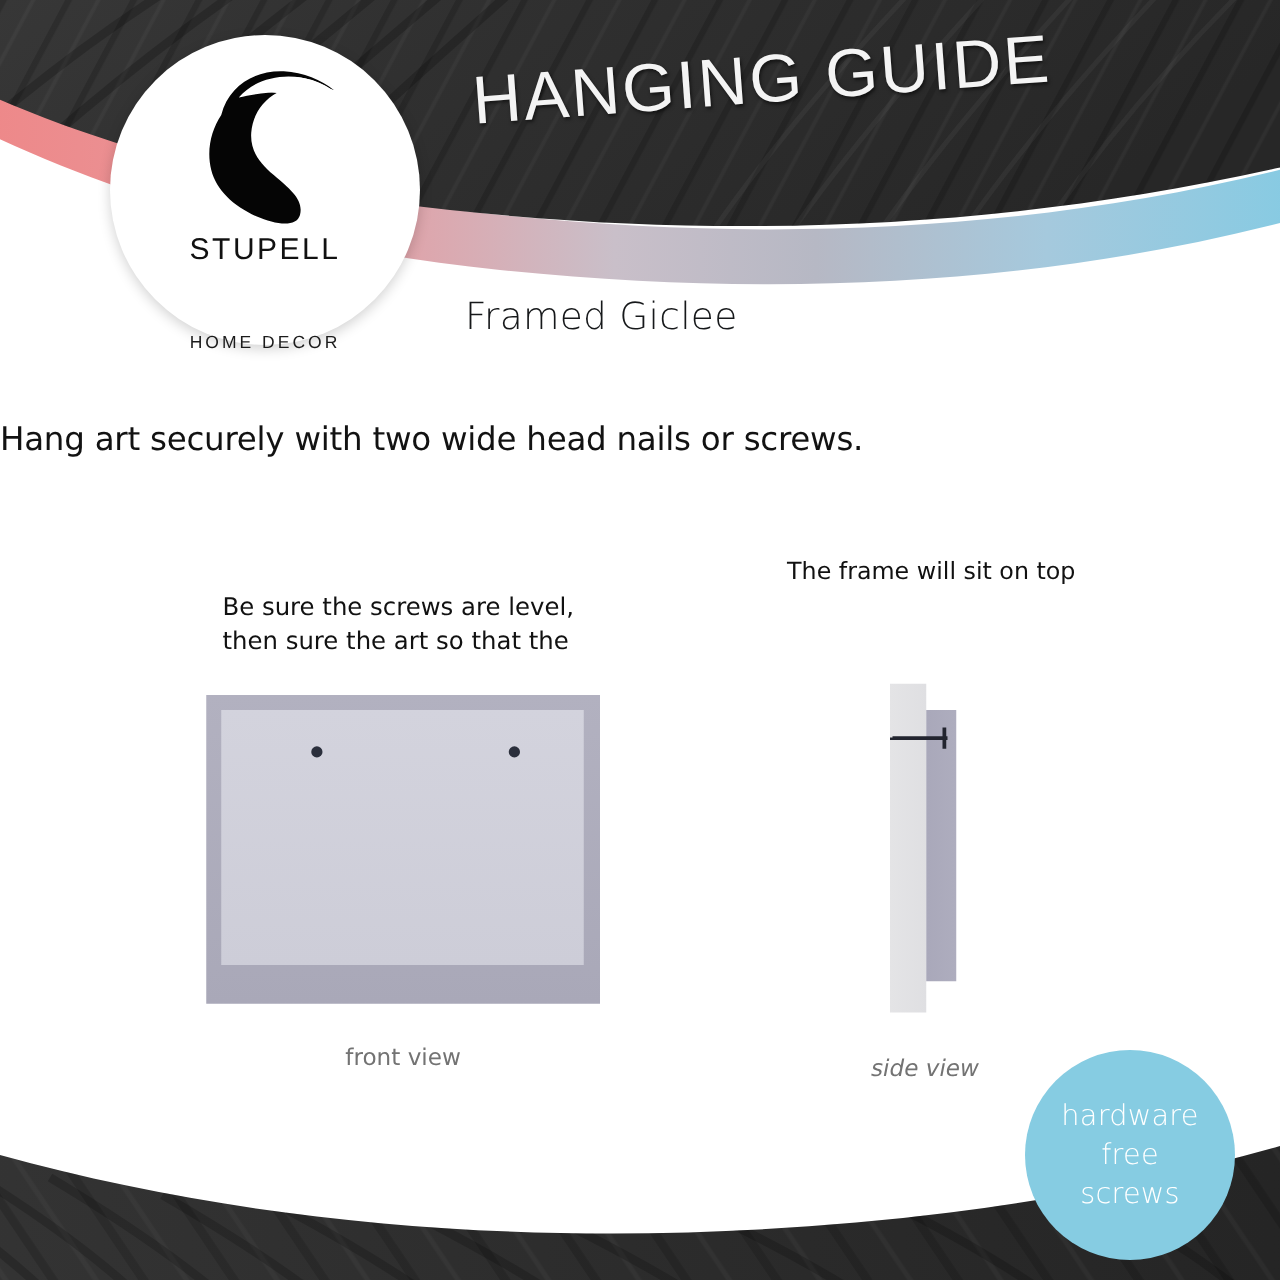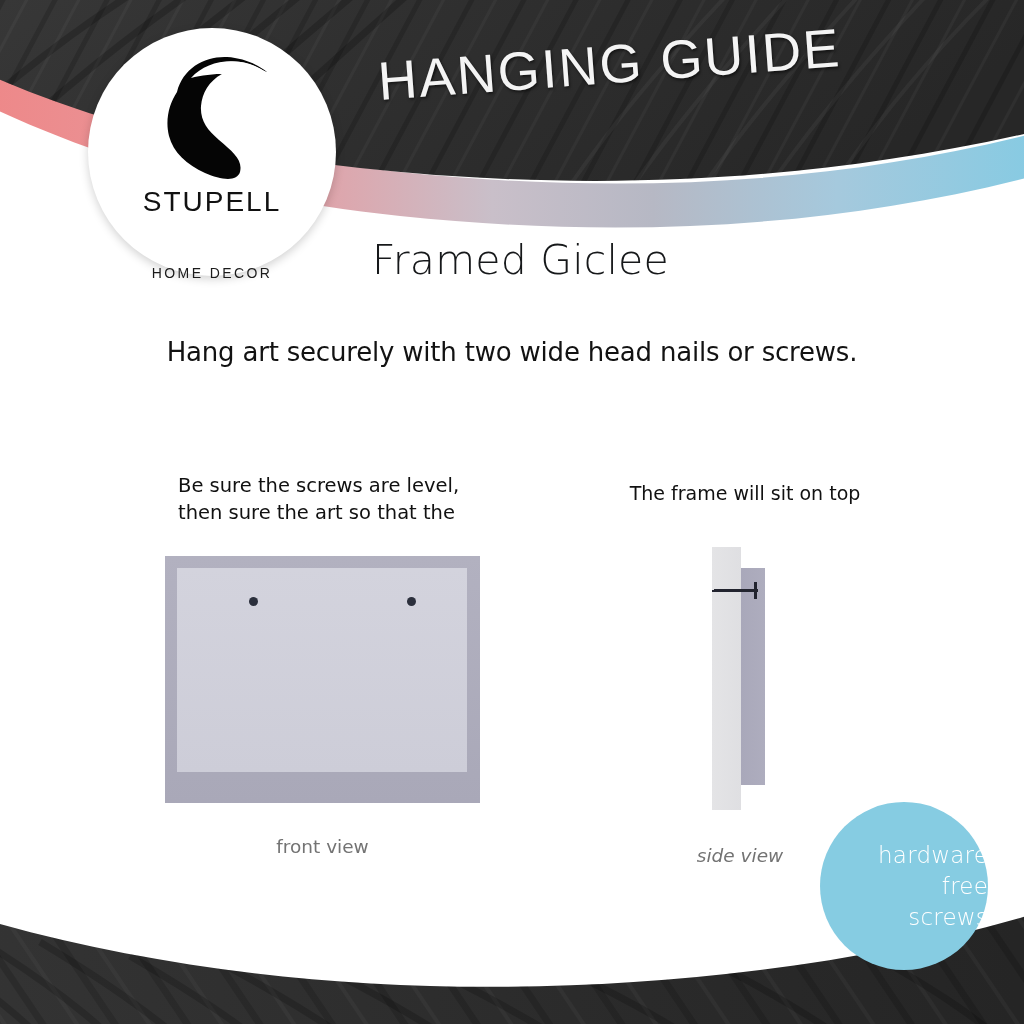--- a/index.html
+++ b/index.html
@@ -54,21 +54,21 @@
     width: 130px;
     height: 134px;
   }
   .logo-word {
     position: absolute;
     left: 0;
     right: 0;
     top: 158px;
     text-align: center;
     font-family: "Liberation Sans", sans-serif;
-    font-size: 28px;
+    font-size: 24px;
     letter-spacing: 2.0px;
     color: #111111;
     font-weight: 400;
   }
   .logo-sub {
     position: absolute;
     left: 0;
     right: 0;
     top: 192px;
     text-align: center;
@@ -98,33 +98,32 @@
     z-index: 25;
   }
 
   
   .product-type {
     position: absolute;
     left: 372px;
     top: 236px;
     font-family: "DejaVu Sans", sans-serif;
     font-weight: 300;
-    font-size: 41px;
+    font-size: 30px;
     color: #16181a;
     letter-spacing: 0.2px;
     white-space: nowrap;
   }
 
   
   .main-instruction {
     position: absolute;
     left: 0;
     top: 337px;
     width: 1024px;
-    text-align: center;
     font-family: "DejaVu Sans", sans-serif;
     font-size: 26px;
     font-weight: 400;
     color: #121212;
     letter-spacing: -0.2px;
   }
 
   
   .caption-left {
     position: absolute;
@@ -133,21 +132,21 @@
     width: 300px;
     font-family: "DejaVu Sans", sans-serif;
     font-size: 19.5px;
     line-height: 27px;
     color: #111111;
     text-align: left;
   }
   .caption-right {
     position: absolute;
     left: 600px;
-    top: 480px;
+    top: 444px;
     width: 290px;
     font-family: "DejaVu Sans", sans-serif;
     font-size: 19px;
     line-height: 27px;
     color: #111111;
     text-align: center;
   }
 
   
   .frame-front {
@@ -227,29 +226,29 @@
     text-align: center;
     white-space: nowrap;
   }
   .view-label.front { left: 165px; top: 836px; width: 315px; }
   .view-label.side  { left: 660px; top: 845px; width: 160px; font-style: italic; }
 
   
   .hw-badge {
     position: absolute;
     left: 820px;
-    top: 802px;
+    top: 840px;
     width: 168px;
     height: 168px;
     border-radius: 50%;
     background: #86cce2;
     z-index: 40;
     display: flex;
     flex-direction: column;
-    align-items: flex-end;
+    align-items: center;
     justify-content: center;
   }
   .hw-line {
     font-family: "DejaVu Sans", sans-serif;
     font-weight: 300;
     font-size: 23px;
     color: #ffffff;
     line-height: 31px;
     letter-spacing: 0.2px;
     text-align: center;

